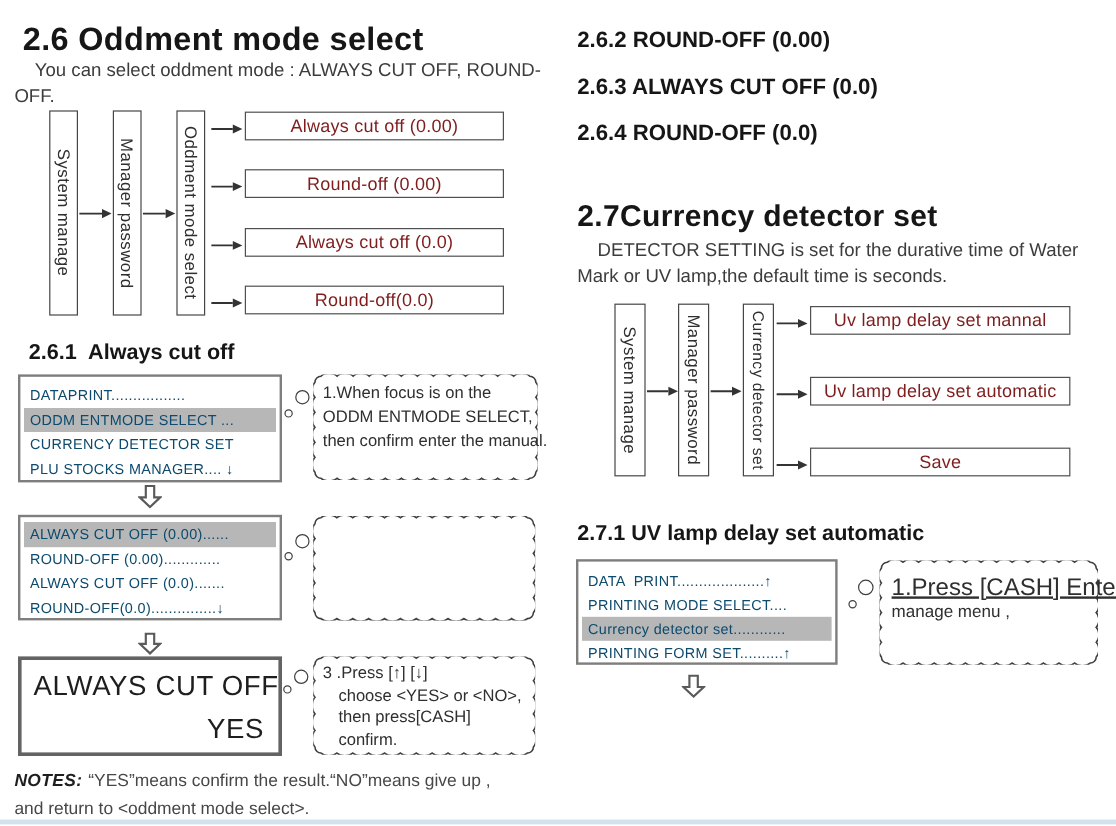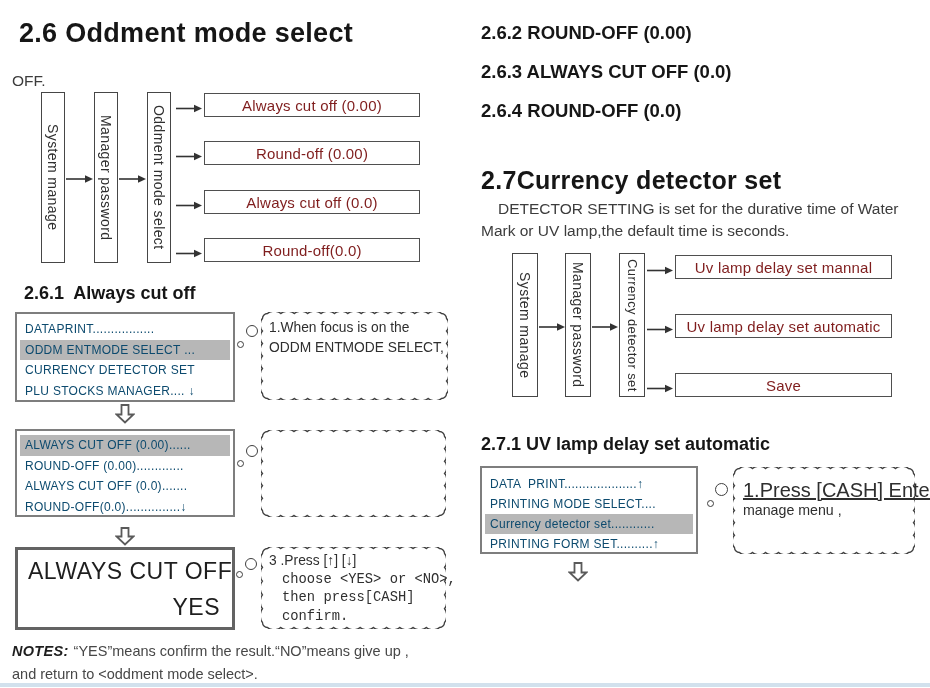--- a/index.html
+++ b/index.html
@@ -19,34 +19,35 @@
   
   .screen{border:2px solid #7e7e7e;background:#fff;box-sizing:border-box;padding-top:5px;}
   .screen .line{font-size:12px;line-height:20.5px;padding-left:8px;letter-spacing:.3px;color:#0c4a6e;white-space:pre;}
   .screen .hl{background:#b7b7b7;margin:0 3px;padding-left:5px;}
   .screen3{border:3px solid #636363;background:#fff;box-sizing:border-box;}
   .bigline{font-size:23px;color:#1e1e1e;letter-spacing:.5px;white-space:pre;}
   
   .cloud{position:absolute;}
   .cloud .ctext{position:relative;z-index:1;}
   .cloud .cline{font-size:13.8px;line-height:20px;color:#2f2f2f;white-space:pre;}
-  .cloud .ind{padding-left:13px;font-family:Liberation Mono, monospace;}
+  .cloud .ind{padding-left:13px;}
   .cloud svg{position:absolute;left:0;top:0;z-index:0;}
   .cloud path{fill:#ffffff;stroke:#3f3f3f;stroke-width:1.3;}
   .circle{position:absolute;border:1.4px solid #3f3f3f;border-radius:50%;background:#fff;box-sizing:border-box;}
   .notes{font-size:14.5px;color:#474747;line-height:24px;white-space:pre;}
   .notes b{font-style:italic;color:#1e1e1e;letter-spacing:.3px;}
   .rule{background:#d2e1ed;}
 </style>
 </head>
 <body>
 
 <div class="page">
 
   <div class="abs h1" style="left:19px;top:18px;font-size:27px;">2.6 Oddment mode select</div>
+  <div class="abs para-line" style="left:12px;top:48px;padding-left:17px;">You can select oddment mode : ALWAYS CUT OFF, ROUND-</div>
   <div class="abs para-line" style="left:12px;top:70px;">OFF.</div>
 
   <div class="abs vbox" style="left:41px;top:92px;width:24px;height:171px;">
     <span>System manage</span>
   </div>
   <div class="abs vbox" style="left:94px;top:92px;width:24px;height:171px;">
     <span>Manager password</span>
   </div>
   <div class="abs vbox" style="left:147px;top:92px;width:24px;height:171px;">
     <span>Oddment mode select</span>
@@ -113,20 +114,21 @@
   <div class="abs notes" style="left:12px;top:639px;"><b>NOTES:</b><span style="margin-left:5px;">“YES”means confirm the result.“NO”means give up ,</span></div>
   <div class="abs notes" style="left:12px;top:662px;">and return to &lt;oddment mode select&gt;.</div>
 
   <div class="cloud" style="left:261px;top:312px;width:187px;height:88px;">
       <svg width="187" height="88">
         <path d="M6.5 1.5 a7.763076923076923 4.5 0 0 1 13.384615384615385 0 a7.763076923076923 4.5 0 0 1 13.384615384615385 0 a7.763076923076923 4.5 0 0 1 13.384615384615385 0 a7.763076923076923 4.5 0 0 1 13.384615384615385 0 a7.763076923076923 4.5 0 0 1 13.384615384615385 0 a7.763076923076923 4.5 0 0 1 13.384615384615385 0 a7.763076923076923 4.5 0 0 1 13.384615384615385 0 a7.763076923076923 4.5 0 0 1 13.384615384615385 0 a7.763076923076923 4.5 0 0 1 13.384615384615385 0 a7.763076923076923 4.5 0 0 1 13.384615384615385 0 a7.763076923076923 4.5 0 0 1 13.384615384615385 0 a7.763076923076923 4.5 0 0 1 13.384615384615385 0 a7.763076923076923 4.5 0 0 1 13.384615384615385 0 a5 5 0 0 1 5 5 a4.5 7.249999999999999 0 0 1 0 12.5 a4.5 7.249999999999999 0 0 1 0 12.5 a4.5 7.249999999999999 0 0 1 0 12.5 a4.5 7.249999999999999 0 0 1 0 12.5 a4.5 7.249999999999999 0 0 1 0 12.5 a4.5 7.249999999999999 0 0 1 0 12.5 a5 5 0 0 1 -5 5 a7.763076923076923 4.5 0 0 1 -13.384615384615385 0 a7.763076923076923 4.5 0 0 1 -13.384615384615385 0 a7.763076923076923 4.5 0 0 1 -13.384615384615385 0 a7.763076923076923 4.5 0 0 1 -13.384615384615385 0 a7.763076923076923 4.5 0 0 1 -13.384615384615385 0 a7.763076923076923 4.5 0 0 1 -13.384615384615385 0 a7.763076923076923 4.5 0 0 1 -13.384615384615385 0 a7.763076923076923 4.5 0 0 1 -13.384615384615385 0 a7.763076923076923 4.5 0 0 1 -13.384615384615385 0 a7.763076923076923 4.5 0 0 1 -13.384615384615385 0 a7.763076923076923 4.5 0 0 1 -13.384615384615385 0 a7.763076923076923 4.5 0 0 1 -13.384615384615385 0 a7.763076923076923 4.5 0 0 1 -13.384615384615385 0 a5 5 0 0 1 -5 -5 a4.5 7.249999999999999 0 0 1 0 -12.5 a4.5 7.249999999999999 0 0 1 0 -12.5 a4.5 7.249999999999999 0 0 1 0 -12.5 a4.5 7.249999999999999 0 0 1 0 -12.5 a4.5 7.249999999999999 0 0 1 0 -12.5 a4.5 7.249999999999999 0 0 1 0 -12.5 a5 5 0 0 1 5 -5 z"></path>
       </svg>
     <div class="ctext" style="padding:6px 0 0 8px;">
       <div class="cline">1.When focus is on the</div>
       <div class="cline">ODDM ENTMODE SELECT,</div>
+      <div class="cline">then confirm enter the manual.</div>
     </div>
   </div>
   <div class="circle" style="left:246px;top:325px;width:12px;height:12px;"></div>
   <div class="circle" style="left:237px;top:341px;width:7px;height:7px;"></div>
 
   <div class="cloud" style="left:261px;top:430px;width:185px;height:87px;">
       <svg width="185" height="87">
         <path d="M6.5 1.5 a7.673846153846153 4.5 0 0 1 13.23076923076923 0 a7.673846153846153 4.5 0 0 1 13.23076923076923 0 a7.673846153846153 4.5 0 0 1 13.23076923076923 0 a7.673846153846153 4.5 0 0 1 13.23076923076923 0 a7.673846153846153 4.5 0 0 1 13.23076923076923 0 a7.673846153846153 4.5 0 0 1 13.23076923076923 0 a7.673846153846153 4.5 0 0 1 13.23076923076923 0 a7.673846153846153 4.5 0 0 1 13.23076923076923 0 a7.673846153846153 4.5 0 0 1 13.23076923076923 0 a7.673846153846153 4.5 0 0 1 13.23076923076923 0 a7.673846153846153 4.5 0 0 1 13.23076923076923 0 a7.673846153846153 4.5 0 0 1 13.23076923076923 0 a7.673846153846153 4.5 0 0 1 13.23076923076923 0 a5 5 0 0 1 5 5 a4.5 7.153333333333333 0 0 1 0 12.333333333333334 a4.5 7.153333333333333 0 0 1 0 12.333333333333334 a4.5 7.153333333333333 0 0 1 0 12.333333333333334 a4.5 7.153333333333333 0 0 1 0 12.333333333333334 a4.5 7.153333333333333 0 0 1 0 12.333333333333334 a4.5 7.153333333333333 0 0 1 0 12.333333333333334 a5 5 0 0 1 -5 5 a7.673846153846153 4.5 0 0 1 -13.23076923076923 0 a7.673846153846153 4.5 0 0 1 -13.23076923076923 0 a7.673846153846153 4.5 0 0 1 -13.23076923076923 0 a7.673846153846153 4.5 0 0 1 -13.23076923076923 0 a7.673846153846153 4.5 0 0 1 -13.23076923076923 0 a7.673846153846153 4.5 0 0 1 -13.23076923076923 0 a7.673846153846153 4.5 0 0 1 -13.23076923076923 0 a7.673846153846153 4.5 0 0 1 -13.23076923076923 0 a7.673846153846153 4.5 0 0 1 -13.23076923076923 0 a7.673846153846153 4.5 0 0 1 -13.23076923076923 0 a7.673846153846153 4.5 0 0 1 -13.23076923076923 0 a7.673846153846153 4.5 0 0 1 -13.23076923076923 0 a7.673846153846153 4.5 0 0 1 -13.23076923076923 0 a5 5 0 0 1 -5 -5 a4.5 7.153333333333333 0 0 1 0 -12.333333333333334 a4.5 7.153333333333333 0 0 1 0 -12.333333333333334 a4.5 7.153333333333333 0 0 1 0 -12.333333333333334 a4.5 7.153333333333333 0 0 1 0 -12.333333333333334 a4.5 7.153333333333333 0 0 1 0 -12.333333333333334 a4.5 7.153333333333333 0 0 1 0 -12.333333333333334 a5 5 0 0 1 5 -5 z"></path>
       </svg>
   </div>

